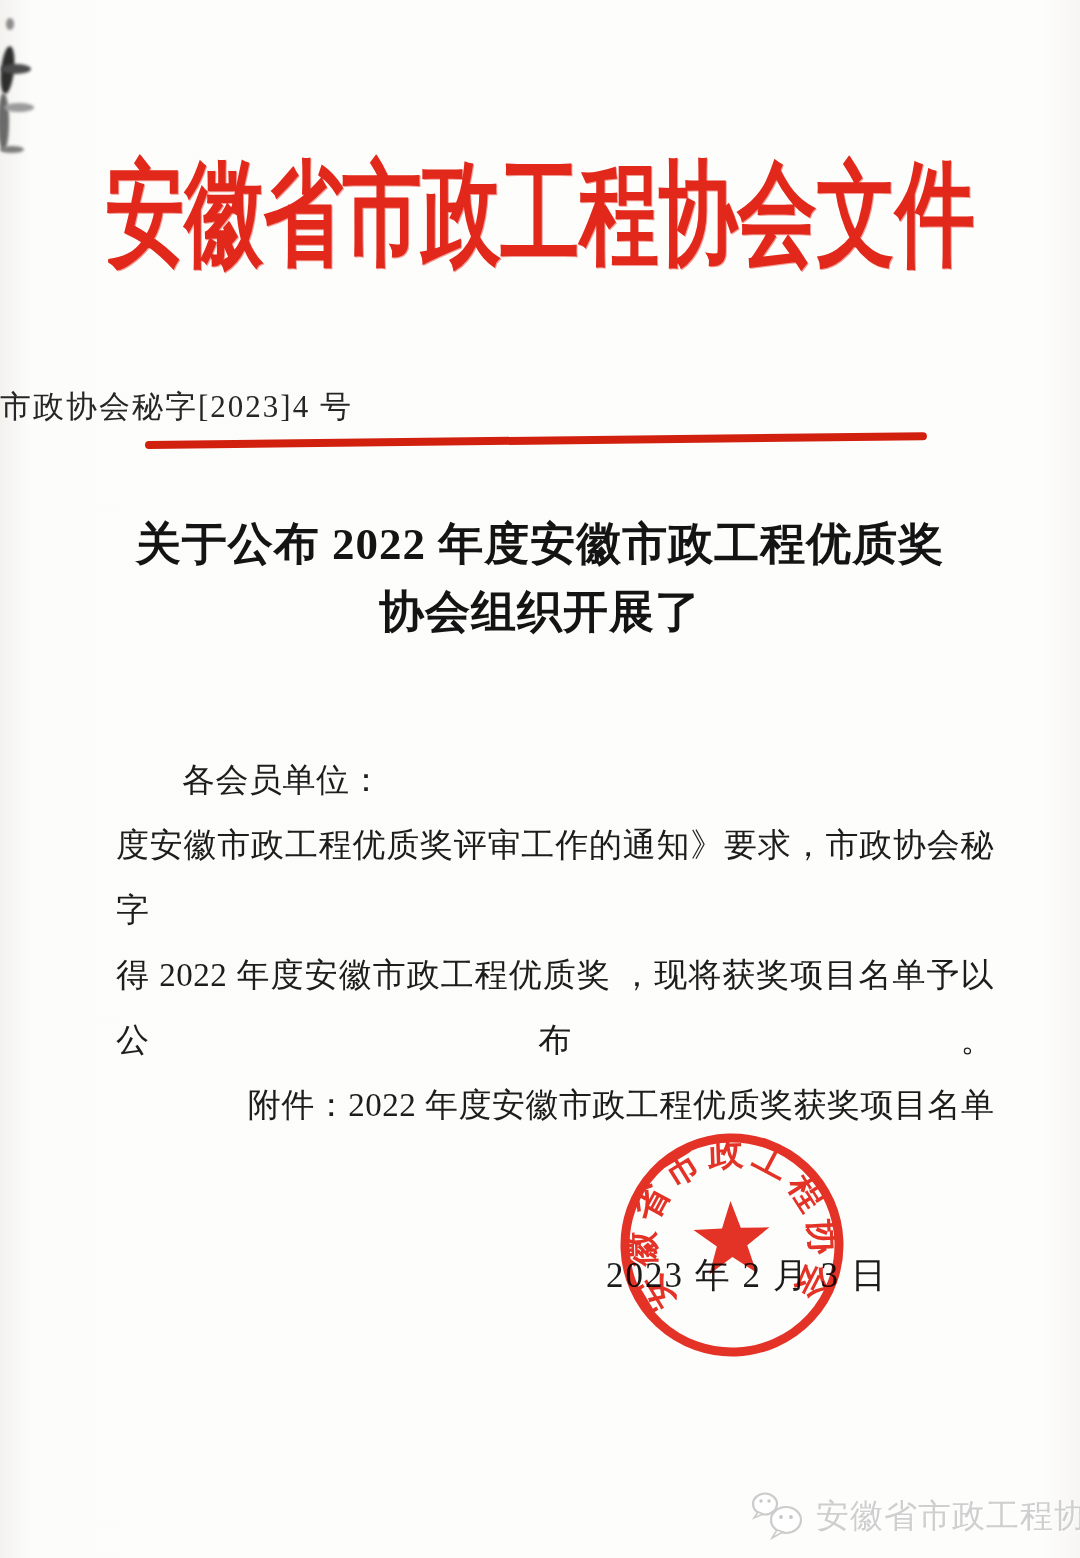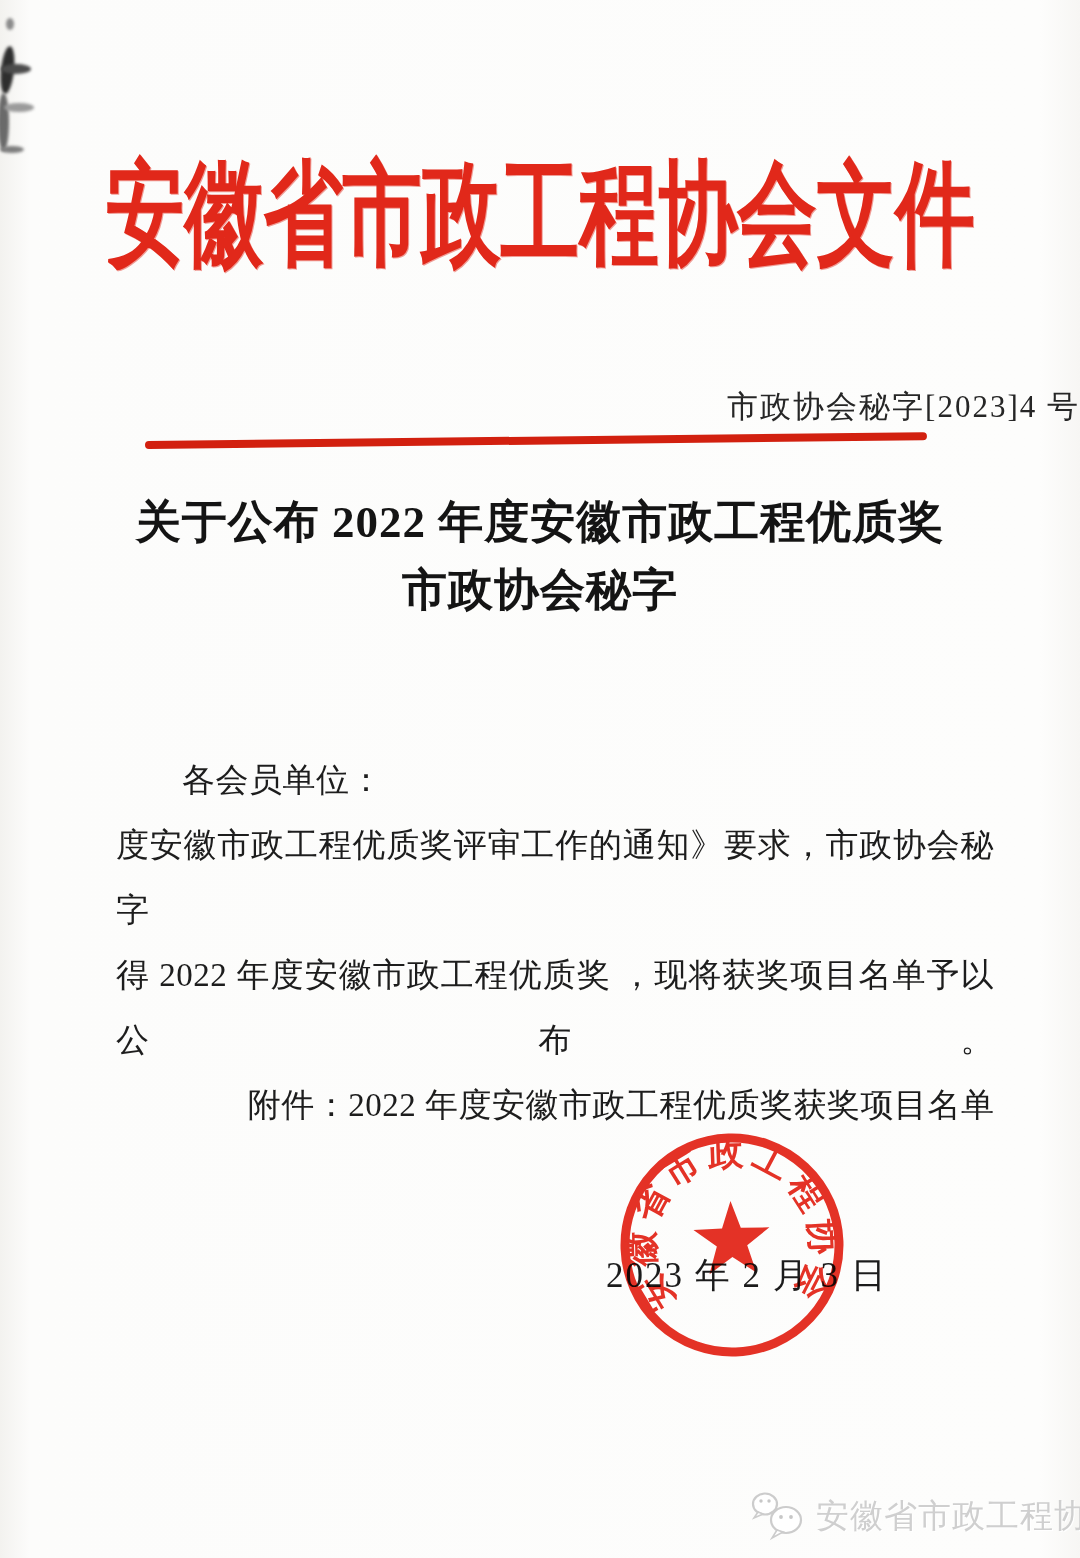--- a/index.html
+++ b/index.html
@@ -27,29 +27,29 @@
     position:absolute;left:0;top:158px;width:100%;
     text-align:center;
     font-size:79px;font-weight:bold;line-height:1;
     color:#e1281a;
     transform:scaleY(1.44);transform-origin:top center;
     letter-spacing:0px;white-space:nowrap;
     text-shadow:1px 1px 0 rgba(225,40,26,.45);
   }
   .doc-number{
     position:absolute;left:0;top:386px;width:100%;
-    text-align:right;font-size:31px;color:#262626;letter-spacing:2px;
+    text-align:left;font-size:31px;color:#262626;letter-spacing:2px;
   }
   .red-rule{
     position:absolute;left:145px;top:441px;width:782px;height:8px;
     background:#d2200f;border-radius:4px;
     transform:rotate(-0.65deg);transform-origin:left center;
   }
   .doc-title{
-    position:absolute;left:60px;top:488px;width:960px;
+    position:absolute;left:60px;top:510px;width:960px;
     text-align:center;font-size:45px;font-weight:bold;color:#141414;
     line-height:68px;letter-spacing:1px;
   }
   .body-block{
     position:absolute;left:101px;top:748px;width:878px;
     font-size:33px;color:#1d1d1d;line-height:65px;
     letter-spacing:0.5px;
   }
   .body-line{width:100%;margin-left:15px;}
   .indent{padding-left:66px;}
@@ -87,21 +87,21 @@
   <div class="smudge s6"></div>
 
   <div class="org-header">安徽省市政工程协会文件</div>
 
   <div class="doc-number">市政协会秘字[2023]4 号</div>
 
   <div class="red-rule"></div>
 
   <div class="doc-title">
     <div>关于公布 2022 年度安徽市政工程优质奖</div>
-    <div>市政协会秘字</div>
+    <div>协会组织开展了</div>
   </div>
 
   <div class="body-block">
     <div class="body-line indent">各会员单位：</div>
     <div class="body-line jfull">度安徽市政工程优质奖评审工作的通知》要求，市政协会秘字</div>
     <div class="body-line jfull">得 2022 年度安徽市政工程优质奖 ，现将获奖项目名单予以公布。</div>
     <div class="body-line indent attach">附件：2022 年度安徽市政工程优质奖获奖项目名单</div>
   </div>
 
   <div class="date-line">2023 年 2 月 3 日</div>

